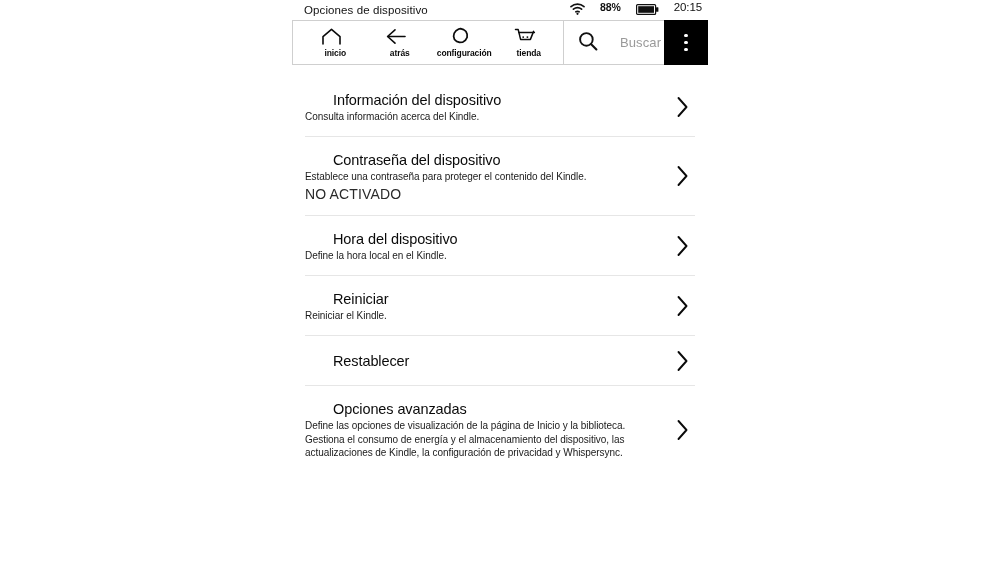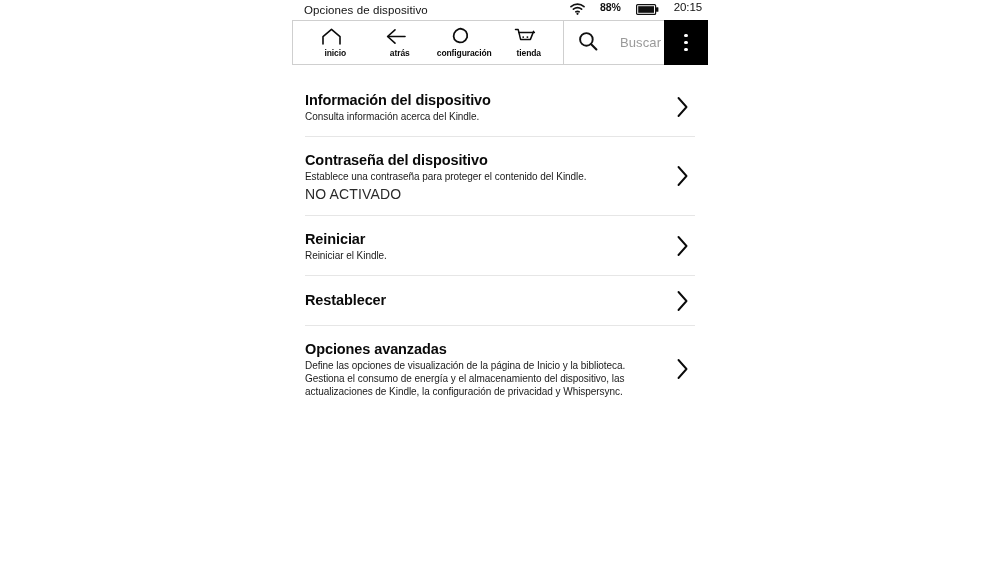--- a/index.html
+++ b/index.html
@@ -161,25 +161,26 @@
   .setting-row:last-child {
     border-bottom: none;
   }
   .setting-text {
     flex: 1 1 auto;
     padding-right: 14px;
     min-width: 0;
   }
   .setting-title {
     font-size: 14.5px;
-    font-weight: 700;
+    font-weight: 400;
     color: #0a0a0a;
     letter-spacing: -0.1px;
     line-height: 1.25;
     margin-bottom: 1px;
+    margin-left: 28px;
   }
   .setting-desc {
     font-size: 10px;
     color: #1a1a1a;
     line-height: 1.32;
     letter-spacing: -0.05px;
   }
   .setting-status {
     font-size: 14px;
     color: #2a2a2a;
@@ -309,20 +310,31 @@
         <div class="setting-desc">Establece una contraseña para proteger el contenido del Kindle.</div>
         <div class="setting-status">NO ACTIVADO</div>
       </div>
       <div class="chevron">
         <svg width="13" height="22" viewBox="0 0 13 22">
           <path d="M2.5 2 L10.5 11 L2.5 20" fill="none" stroke="#0a0a0a" stroke-width="1.9" stroke-linecap="round" stroke-linejoin="round"></path>
         </svg>
       </div>
     </div>
 
+    <div class="setting-row">
+      <div class="setting-text">
+        <div class="setting-title">Hora del dispositivo</div>
+        <div class="setting-desc">Define la hora local en el Kindle.</div>
+      </div>
+      <div class="chevron">
+        <svg width="13" height="22" viewBox="0 0 13 22">
+          <path d="M2.5 2 L10.5 11 L2.5 20" fill="none" stroke="#0a0a0a" stroke-width="1.9" stroke-linecap="round" stroke-linejoin="round"></path>
+        </svg>
+      </div>
+    </div>
 
     <div class="setting-row">
       <div class="setting-text">
         <div class="setting-title">Reiniciar</div>
         <div class="setting-desc">Reiniciar el Kindle.</div>
       </div>
       <div class="chevron">
         <svg width="13" height="22" viewBox="0 0 13 22">
           <path d="M2.5 2 L10.5 11 L2.5 20" fill="none" stroke="#0a0a0a" stroke-width="1.9" stroke-linecap="round" stroke-linejoin="round"></path>
         </svg>

